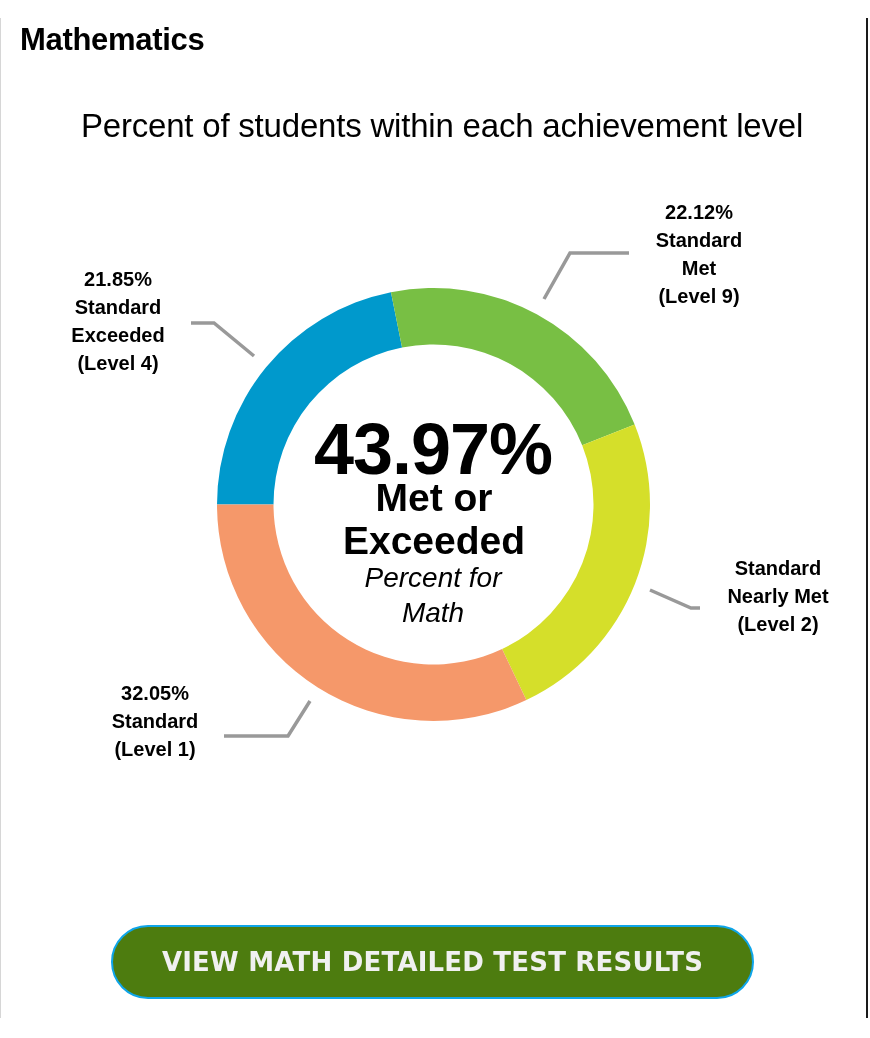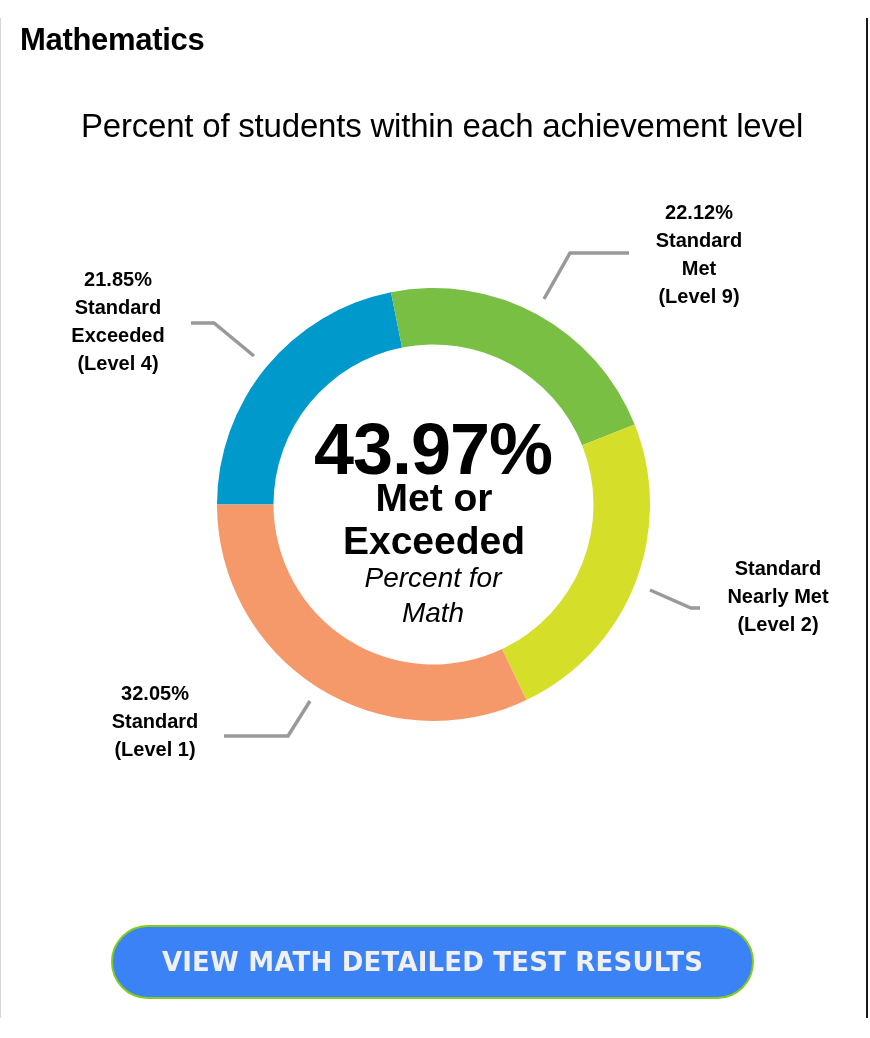--- a/index.html
+++ b/index.html
@@ -14,21 +14,21 @@
     .chart-svg { position: absolute; left: 0; top: 0; width: 870px; height: 1038px; }
     .label { position: absolute; text-align: center; font-size: 20px; font-weight: bold;
              line-height: 28px; width: 160px; }
     .label span { display: block; }
     .center-text { position: absolute; left: 313px; width: 240px; text-align: center; }
     .center-pct { position: absolute; top: 408px; left: 0; width: 100%; font-size: 72px;
                   font-weight: bold; letter-spacing: -1px; }
     .center-line { position: absolute; left: 1px; width: 100%; font-size: 39px; font-weight: bold; }
     .center-italic { position: absolute; left: 0; width: 100%; font-size: 28px; font-style: italic; }
     .cta { position: absolute; left: 111px; top: 925px; width: 643px; height: 74px;
-           background: #3b82f6; border: 2px solid #84cc16; border-radius: 38px; box-sizing: border-box;
+           background: #4d7c0f; border: 2px solid #0ea5e9; border-radius: 38px; box-sizing: border-box;
            color: #f0f0f0; font-size: 26px; font-weight: bold; text-align: center; line-height: 70px;
            letter-spacing: 0.2px; cursor: pointer; font-family: "DejaVu Sans", sans-serif; }
   </style>
 </head>
 <body>
 
 <div class="card"></div>
 
 <h2 class="section-title">Mathematics</h2>
 <h3 class="chart-title">Percent of students within each achievement level</h3>

